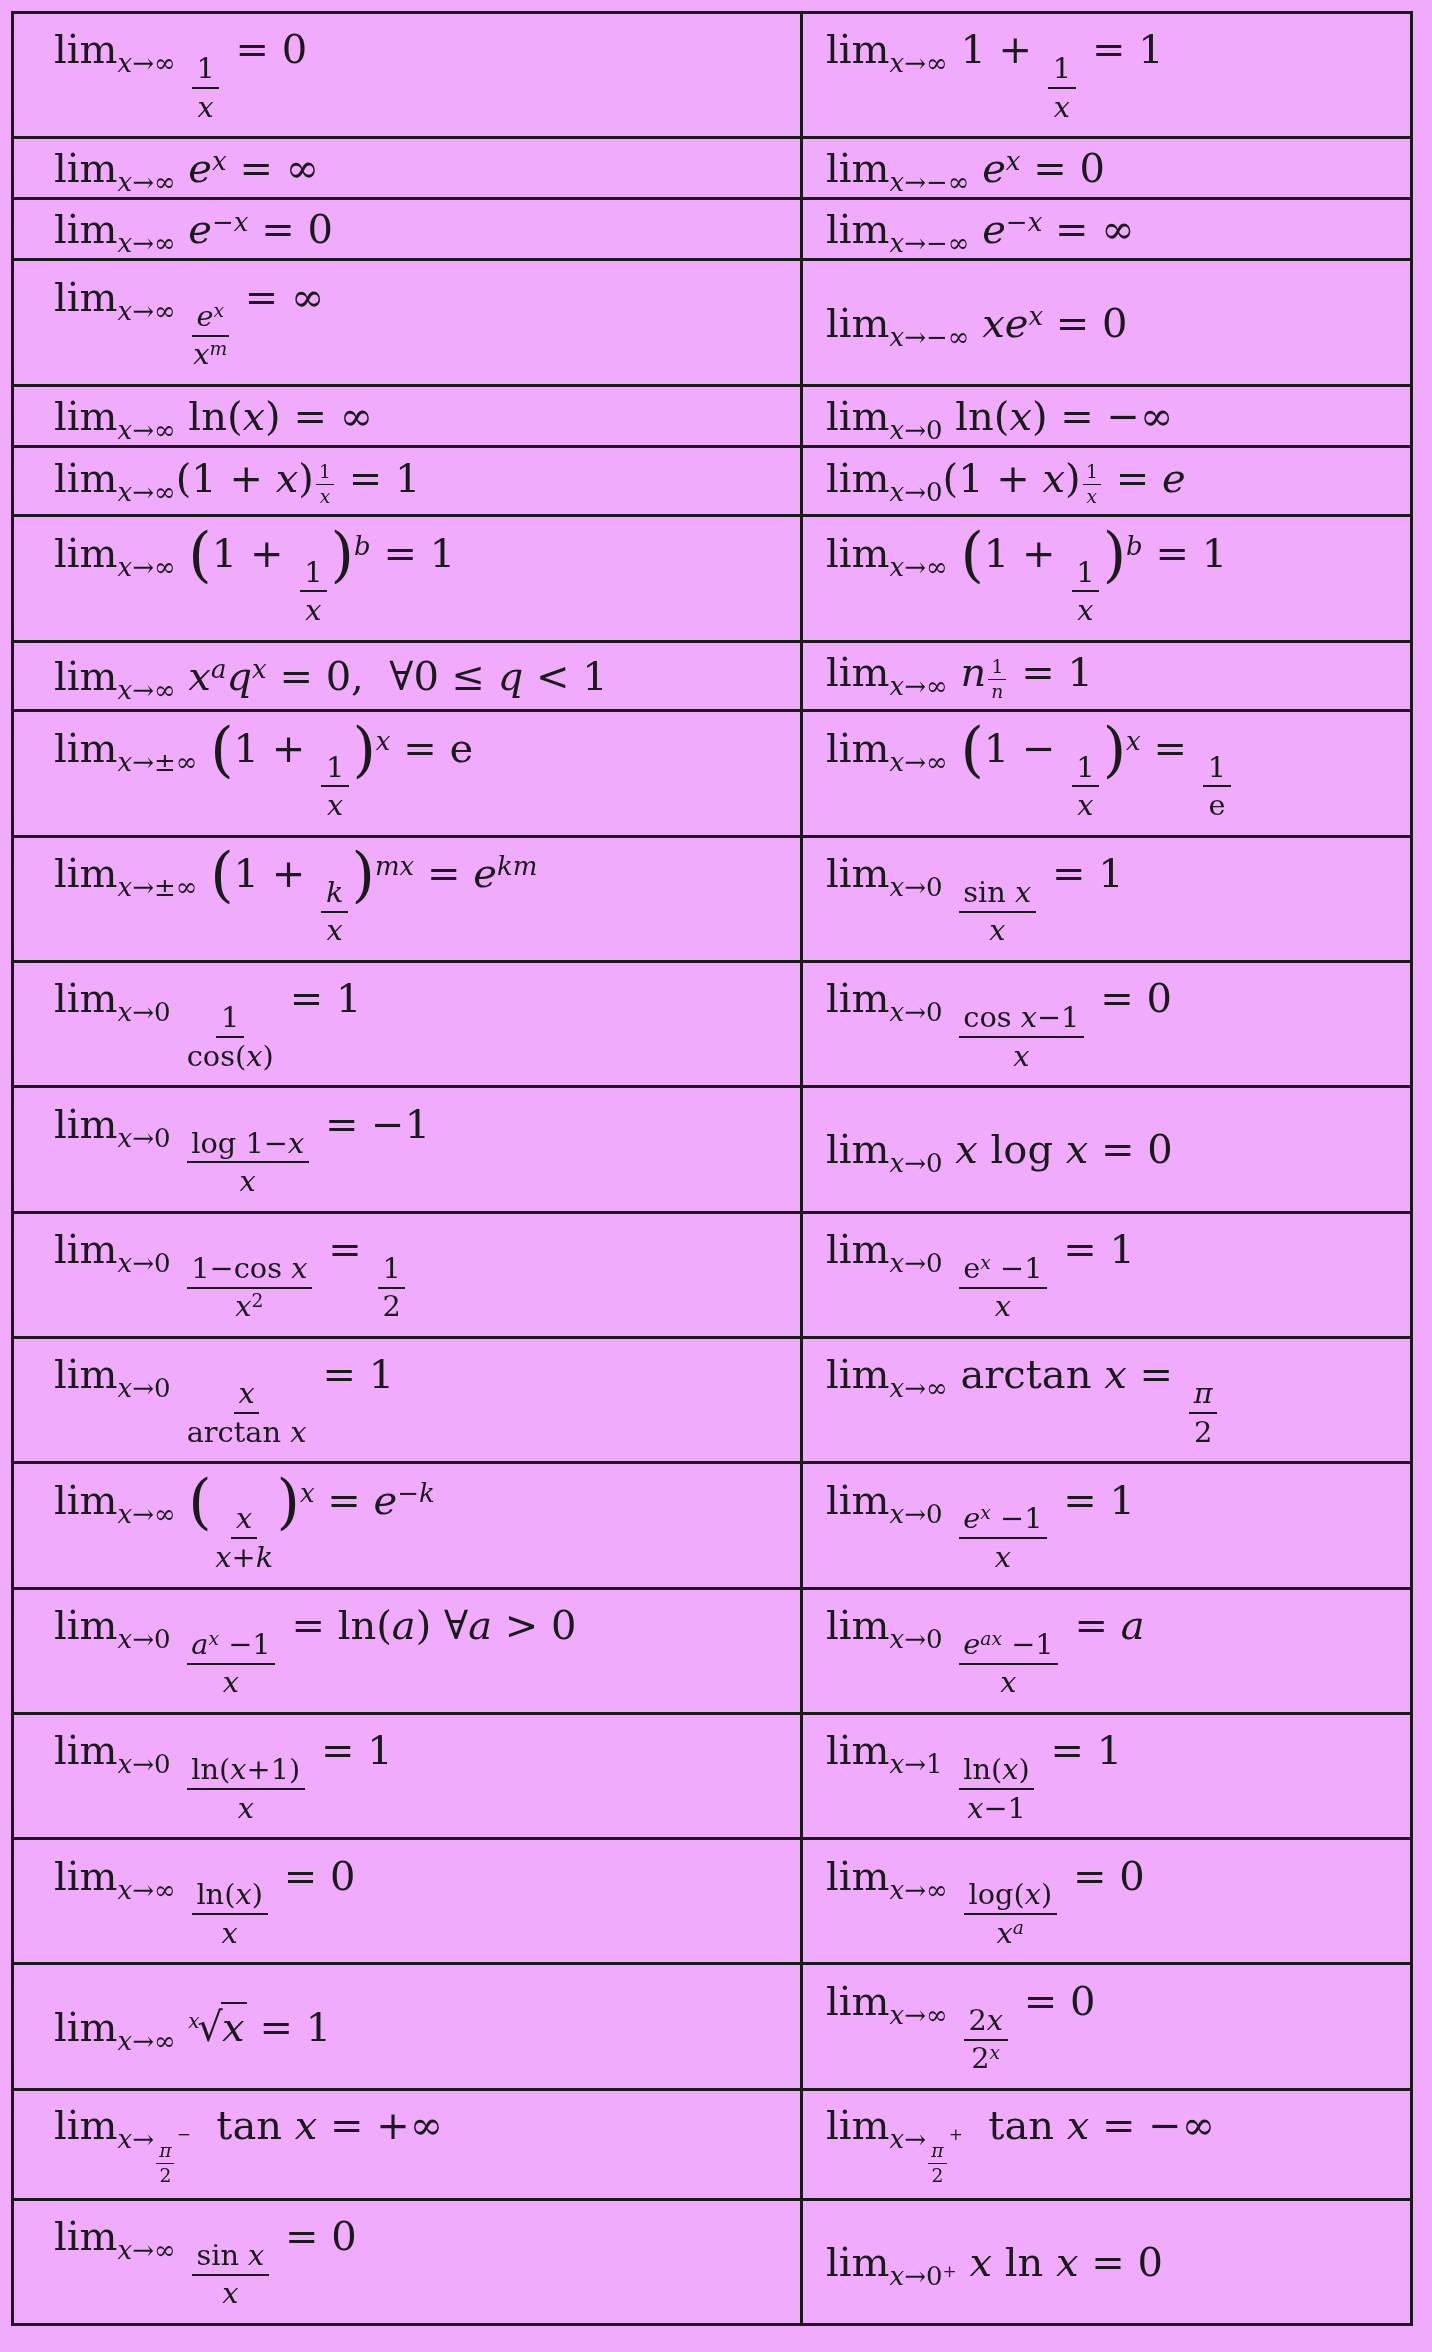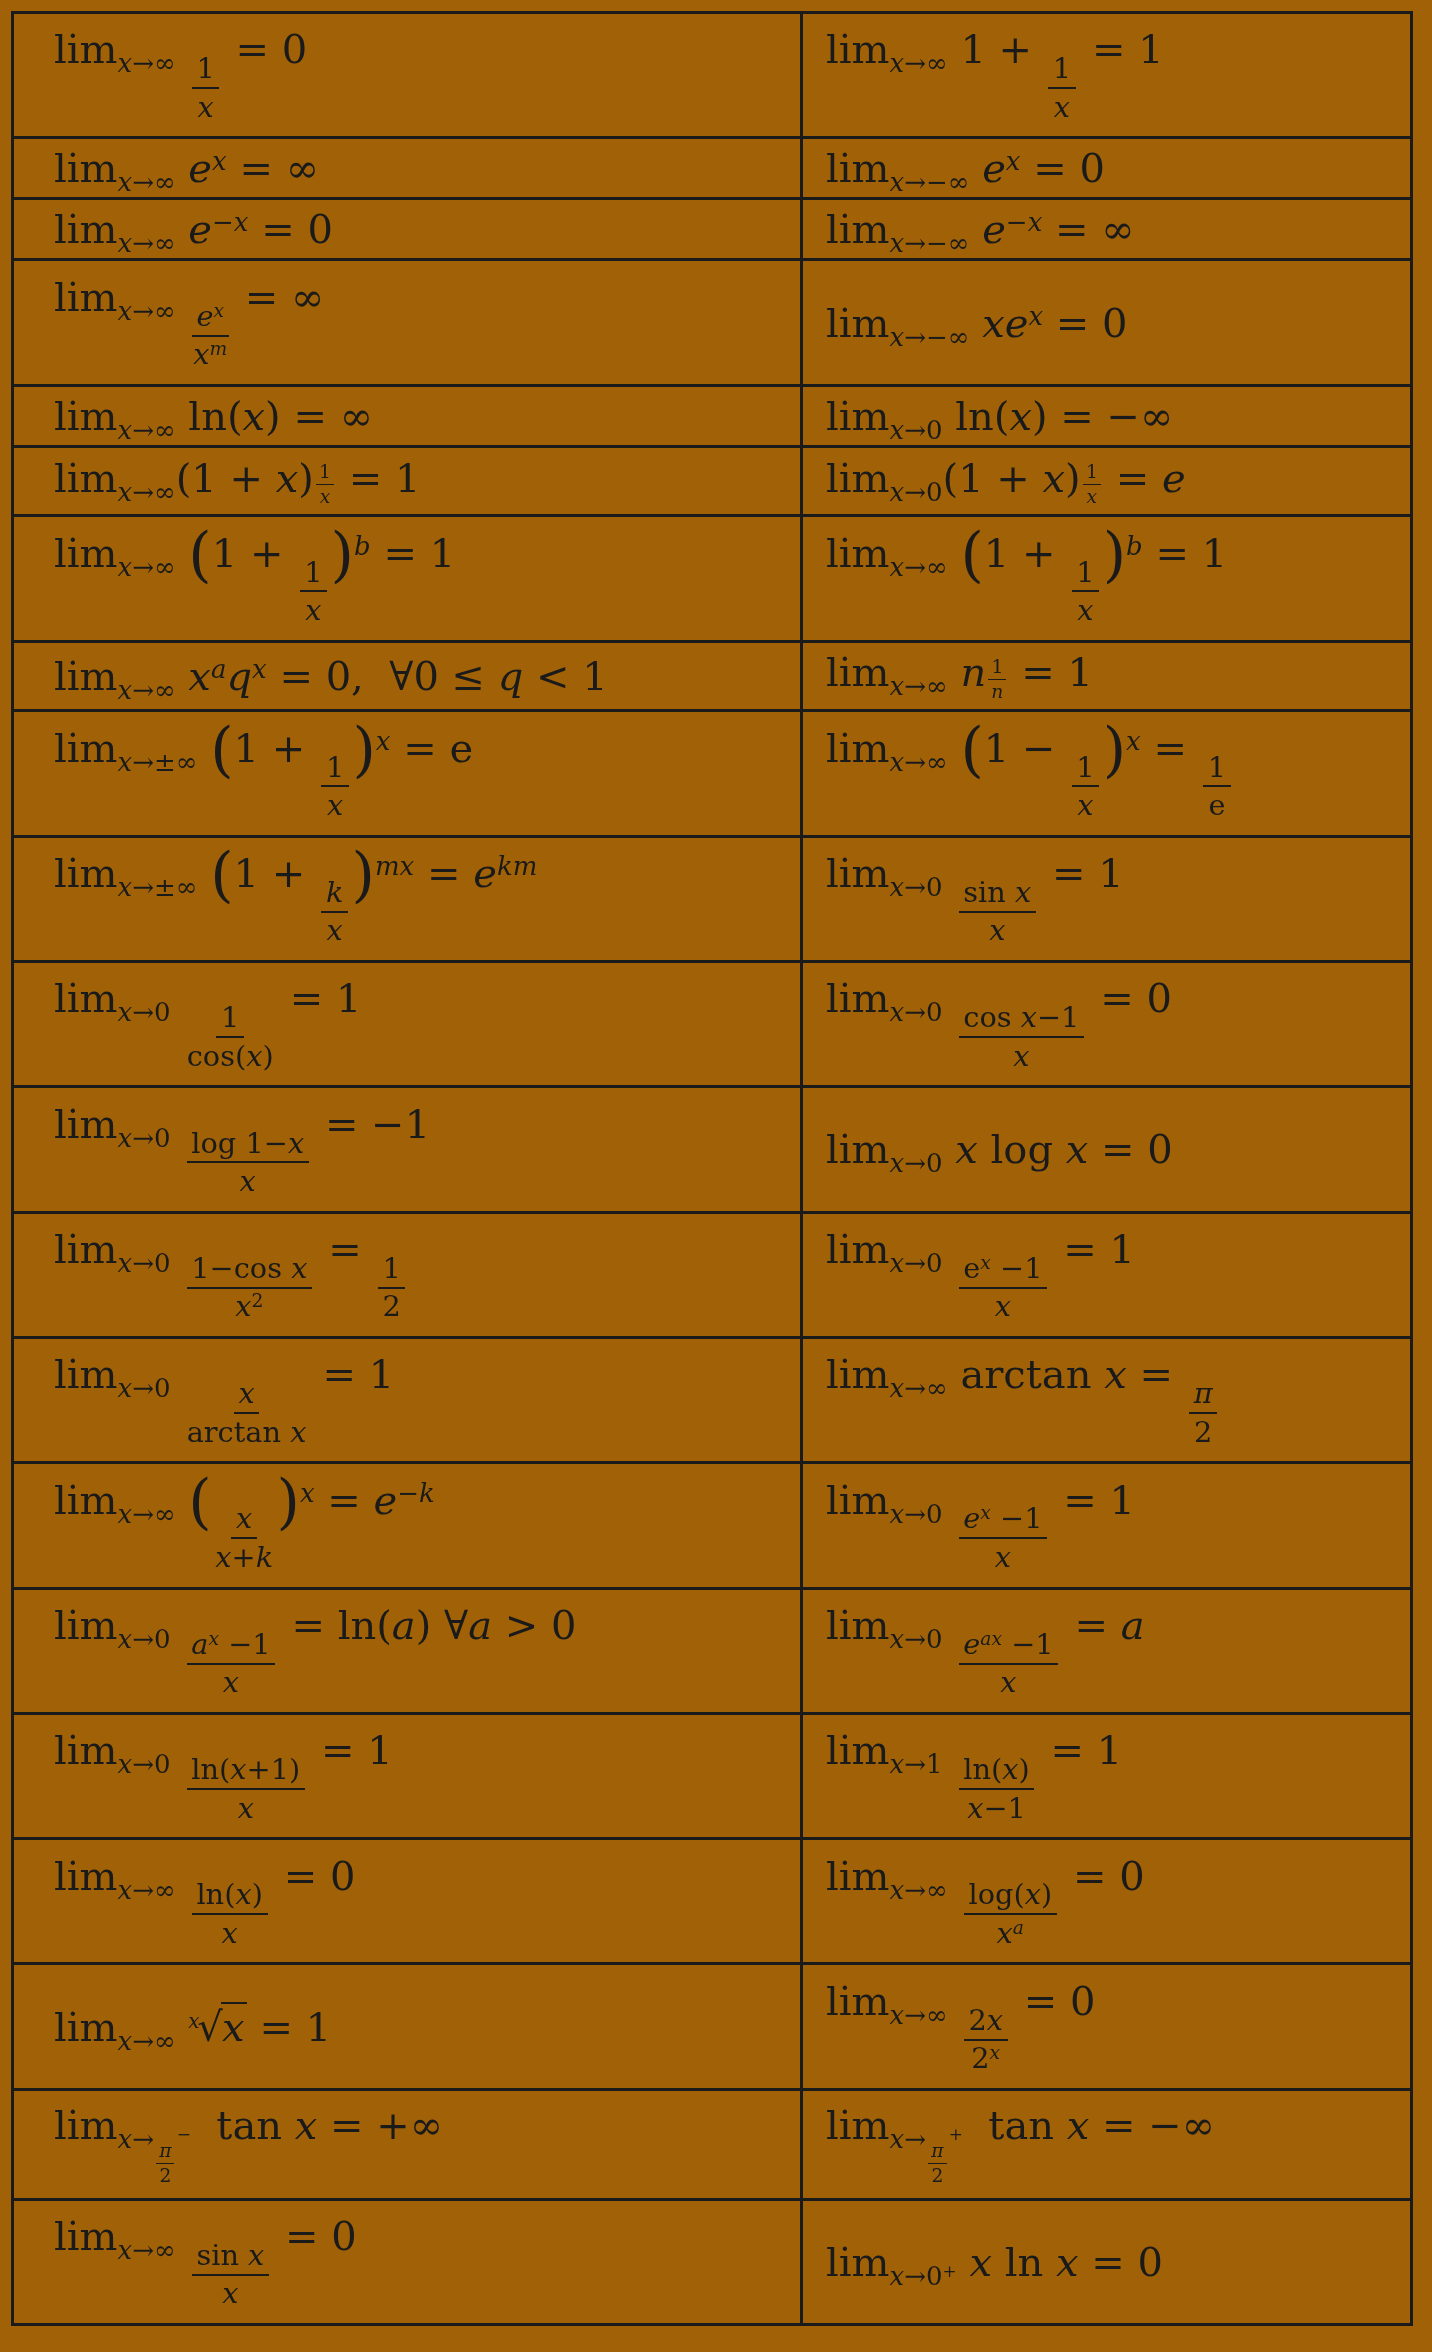--- a/index.html
+++ b/index.html
@@ -1,21 +1,21 @@
 <!DOCTYPE html>
 <html><head>
 <meta charset="utf-8">
 <style>
   html, body { margin: 0; padding: 0; background: #ffffff; }
   body {
     width: 1432px; height: 2352px; position: relative;
     font-family: "DejaVu Serif", "DejaVu Sans", serif;
     color: #1a1a1a;
   }
-  .sheet { position: absolute; inset: 0; background: #a16207; }
+  .sheet { position: absolute; inset: 0; background: #f0abfc; }
 
   table.limits {
     position: absolute; left: 11px; top: 11px;
     width: 1402px; height: 2315px;
     border-collapse: collapse; table-layout: fixed;
     font-size: 40px; color: #1a1a1a;
   }
   table.limits td {
     border: 3px solid #1a1a1a;
     vertical-align: middle;

